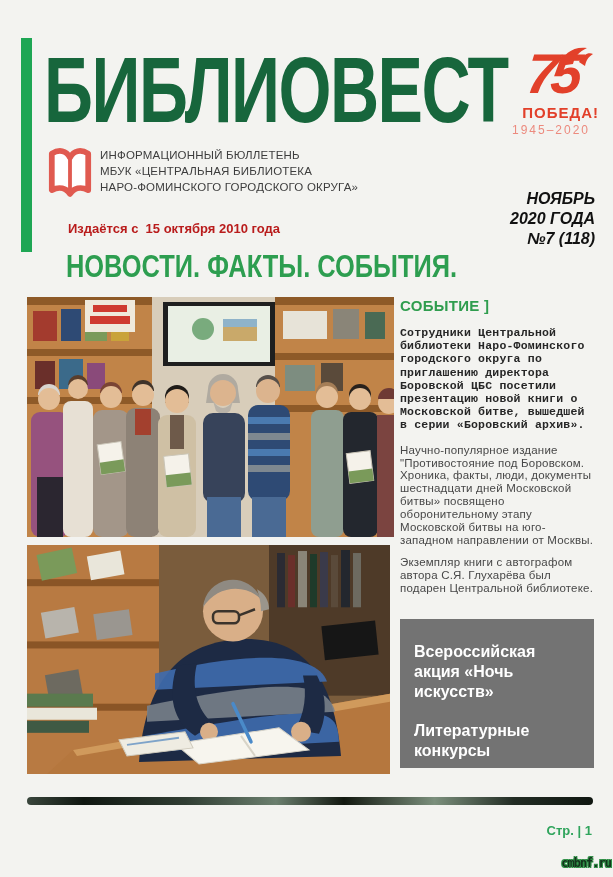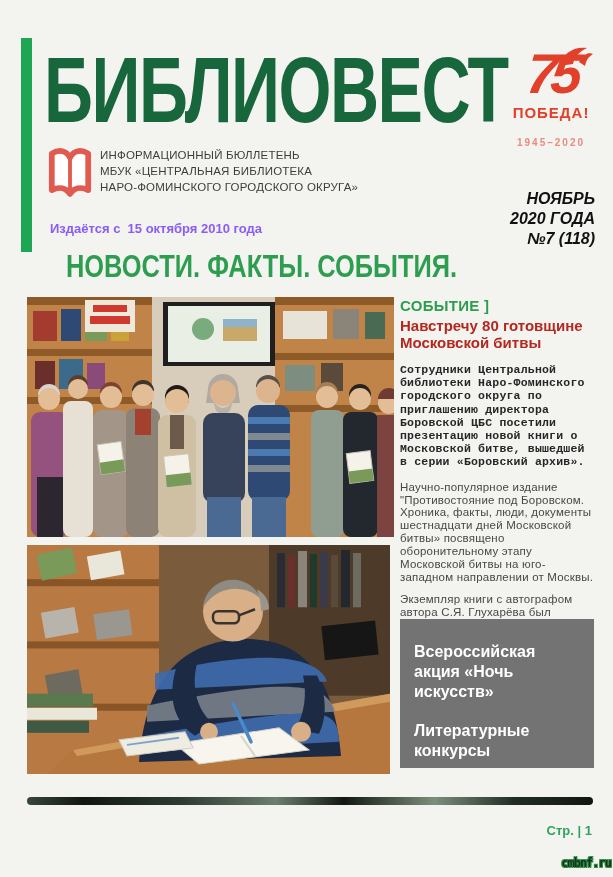--- a/index.html
+++ b/index.html
@@ -8,25 +8,25 @@
   .abs{position:absolute;}
 
   
   .green-bar{left:21px;top:38px;width:11px;height:214px;background:#1ea654;}
   .masthead-title{left:44px;top:44px;height:92px;line-height:92px;font-size:92px;font-weight:900;
        color:#17663c;letter-spacing:-2px;transform:scaleX(0.74);transform-origin:left center;white-space:nowrap;}
   .victory{left:503px;top:46px;width:96px;text-align:center;color:#e2402a;}
   .victory .v-num{font-size:56px;line-height:56px;font-weight:900;font-style:italic;
        letter-spacing:-7px;transform:skewX(-6deg);display:inline-block;}
   .victory .v-flair{position:absolute;top:-2px;right:6px;}
-  .victory .v-label{font-size:15px;font-weight:bold;letter-spacing:1px;margin-top:2px;}
-  .victory .v-years{font-size:10px;color:#ec8a7e;letter-spacing:2px;margin-top:16px;font-weight:bold;}
+  .victory .v-label{font-size:15px;font-weight:bold;letter-spacing:1px;margin-top:2px;text-align:right;}
+  .victory .v-years{font-size:12px;color:#ec8a7e;letter-spacing:2px;margin-top:2px;font-weight:normal;}
   .book-icon{left:47px;top:146px;width:46px;height:52px;}
   .bulletin{left:100px;top:147px;width:300px;font-size:11.5px;line-height:16px;color:#3d3d3d;letter-spacing:0.2px;}
-  .published{left:50px;top:221px;font-size:13px;font-weight:bold;color:#8b5cf6;white-space:pre-wrap;}
+  .published{left:68px;top:221px;font-size:13px;font-weight:bold;color:#b91c1c;white-space:pre-wrap;}
   .issue{right:18px;top:181px;text-align:right;font-size:16px;line-height:20px;
          font-weight:bold;font-style:italic;color:#111;margin-top:8px;}
 
   
   .section-heading{left:0;top:249px;width:524px;text-align:center;}
   .section-heading span{display:inline-block;font-size:31px;font-weight:900;color:#2d9e50;
        letter-spacing:0px;transform:scaleX(0.82);transform-origin:center;white-space:nowrap;}
 
   
   .photo1{left:27px;top:297px;width:367px;height:240px;}
@@ -197,21 +197,20 @@
 
         <circle cx="362" cy="106" r="11" fill="#e3bd96"></circle>
           <path d="M351,102 a11,11 0 0,1 22,0 z" fill="#6e3a34"></path>
         <rect x="350" y="118" width="17" height="122" fill="#7b4440"></rect>
       </g>
     </svg>
   </figure>
 
   <div class="abs article">
     <div class="kicker">СОБЫТИЕ ]</div>
-    <div class="article-title">Навстречу 80 готовщине Московской битвы</div>
     <p class="lead" style="margin:12px 0 12px 0;font-family:Liberation Mono, monospace;">Сотрудники Центральной библиотеки Наро-Фоминского городского округа  по приглашению директора Боровской ЦБС посетили презентацию новой книги о Московской битве, вышедшей в серии «Боровский архив».</p>
     <p class="body-p" style="margin:10px 0 0 0;">Научно-популярное издание "Противостояние под Боровском. Хроника, факты, люди, документы шестнадцати дней Московской битвы» посвящено оборонительному этапу Московской битвы на юго-западном направлении от Москвы.</p>
     <p class="body-p" style="margin:9px 0 0 0;">Экземпляр книги с автографом автора С.Я. Глухарёва  был подарен Центральной библиотеке.</p>
   </div>
 
   <figure class="abs photo2">
     <svg viewBox="0 0 363 228" preserveAspectRatio="none">
       <rect width="363" height="228" fill="#7a5c3c"></rect>
 
       <rect x="0" y="0" width="132" height="228" fill="#b87a42"></rect>

